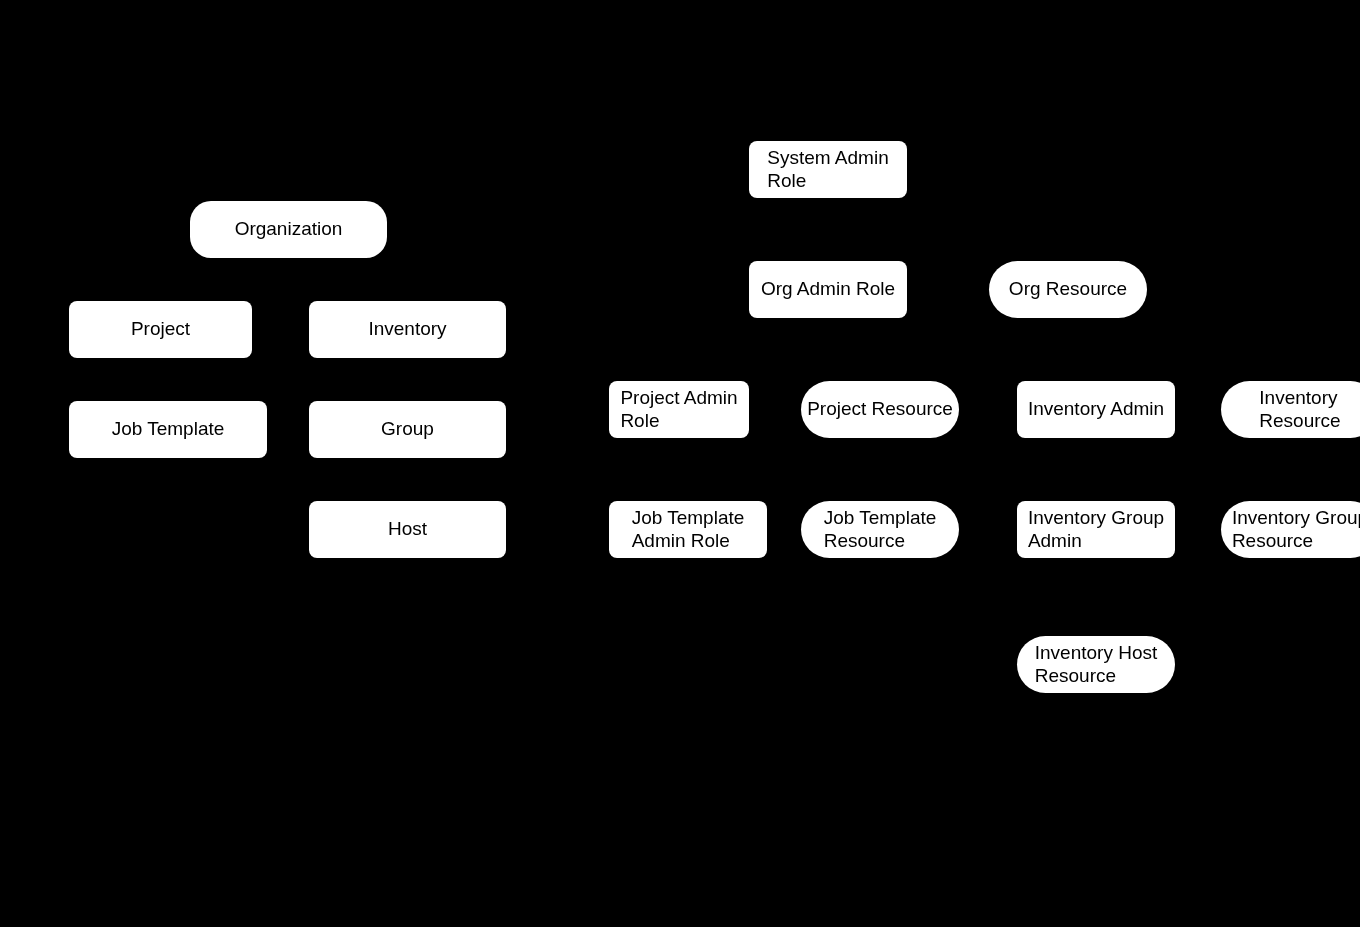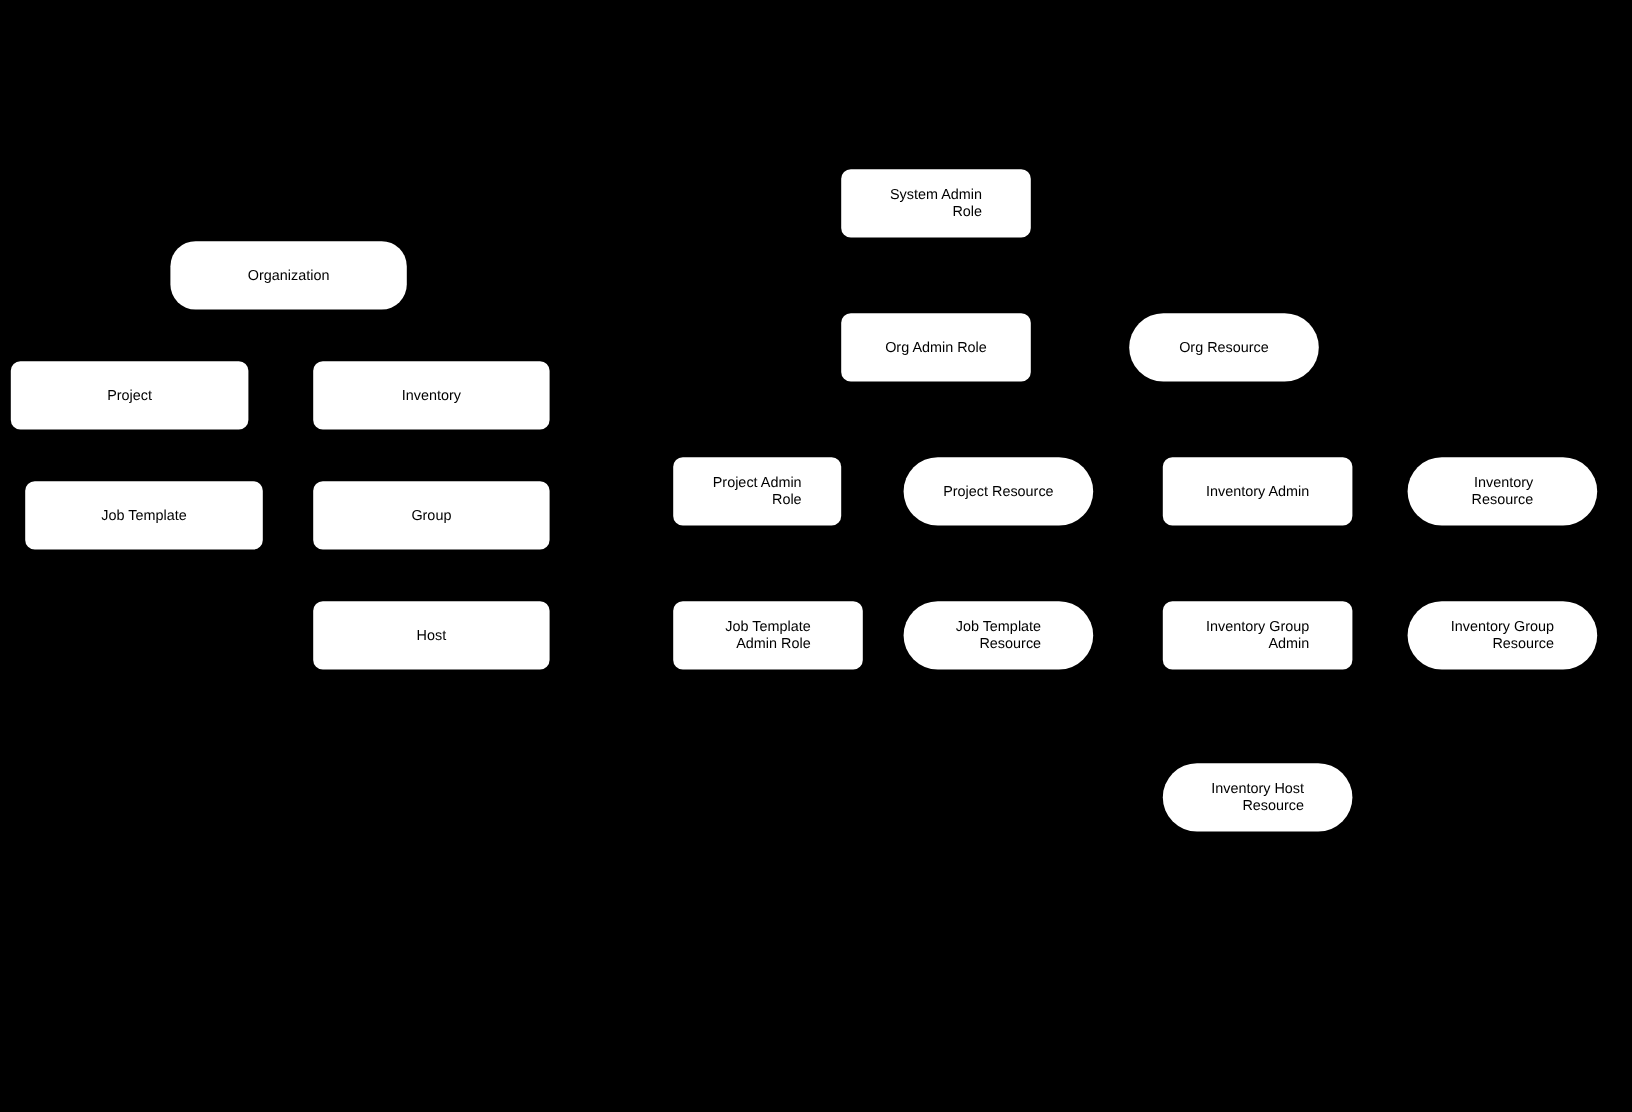--- a/index.html
+++ b/index.html
@@ -16,40 +16,41 @@
     font-family: "Liberation Sans", "DejaVu Sans", sans-serif;
   }
   .node {
     position: absolute;
     box-sizing: border-box;
     background: #ffffff;
     color: #000000;
     display: flex;
     align-items: center;
     justify-content: center;
-    text-align: right;
-    font-size: 12px;
+    text-align: left;
+    font-size: 19px;
     line-height: 1.16;
     white-space: pre-line;
+    margin-left: 48px;
   }
   .node.rect {
     border-radius: 8px;
   }
   .node.pill {
     border-radius: 28.5px;
   }
 </style>
 </head>
 <body>
 
 <div class="canvas">
 
   <div class="node rect" style="left:142px; top:201px; width:197px; height:57px;border-radius:21px;">Organization</div>
 
-  <div class="node rect" style="left:9px; top:301px; width:198px; height:57px;">Project</div>
+  <div class="node rect" style="left:21px; top:301px; width:183px; height:57px;">Project</div>
 
   <div class="node rect" style="left:261px; top:301px; width:197px; height:57px;">Inventory</div>
 
   <div class="node rect" style="left:21px; top:401px; width:198px; height:57px;">Job Template</div>
 
   <div class="node rect" style="left:261px; top:401px; width:197px; height:57px;">Group</div>
 
   <div class="node rect" style="left:261px; top:501px; width:197px; height:57px;">Host</div>
 
   <div class="node rect" style="left:701px; top:141px; width:158px; height:57px;">System Admin

